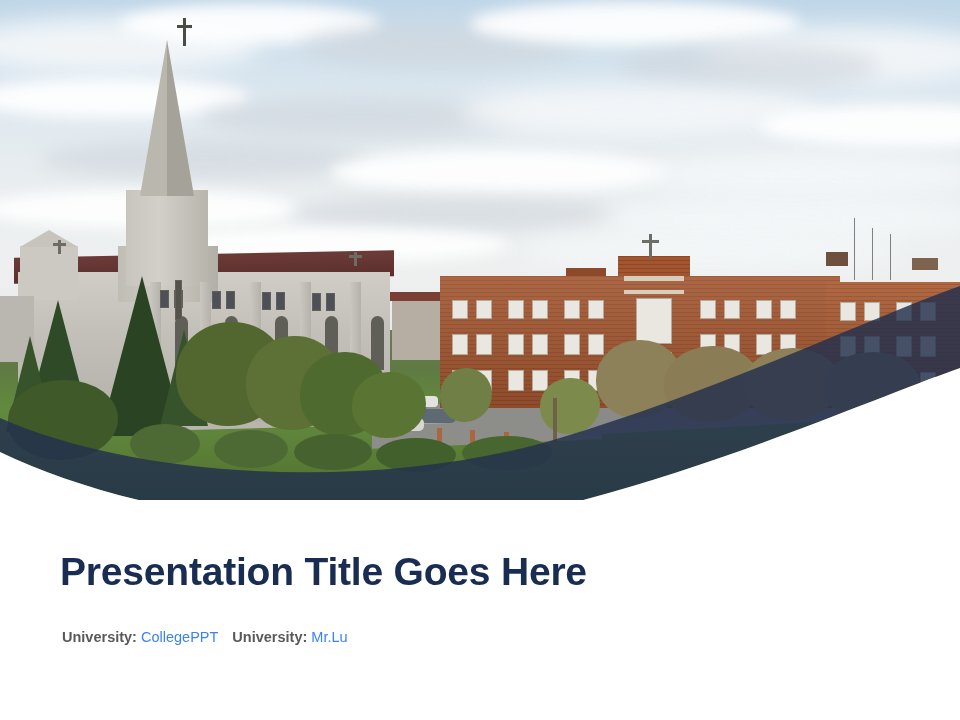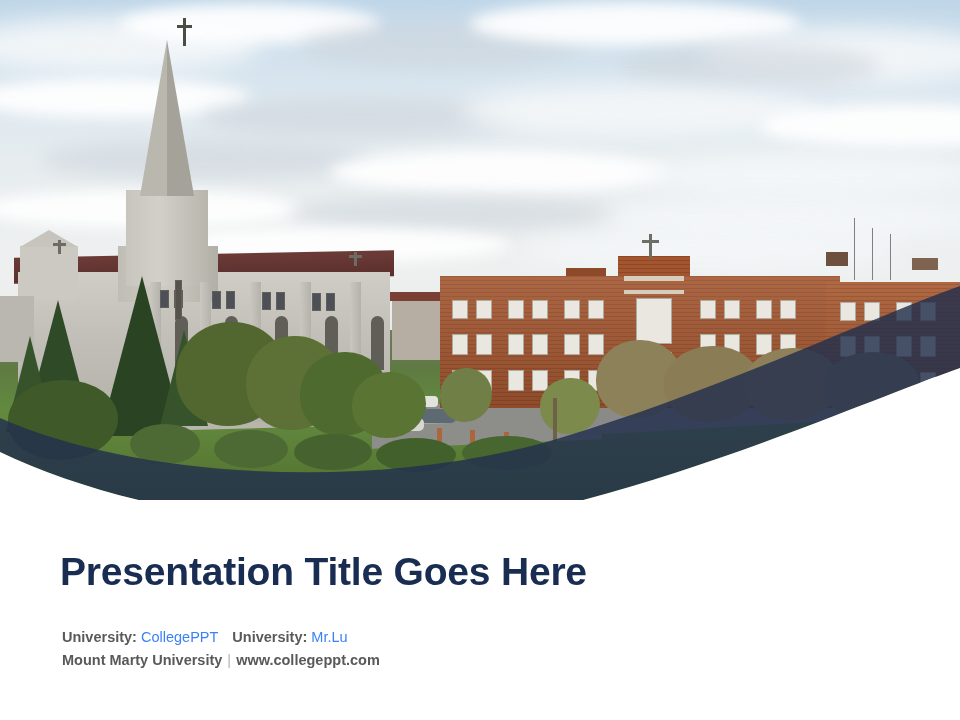--- a/index.html
+++ b/index.html
@@ -443,20 +443,17 @@
   <div class="content">
 
     <h1 class="title">Presentation Title Goes Here</h1>
 
     <div class="meta">
       <div>
         <span class="k">University:</span>
         <span class="v">CollegePPT</span><span class="gap"></span><span class="k">University:</span>
         <span class="v">Mr.Lu</span>
       </div>
-      <div>
-        <span class="org">Mount Marty University</span><span class="sep">|</span><span class="url">www.collegeppt.com</span>
-      </div>
     </div>
 
   </div>
 
 </div>
 
 </body></html>

